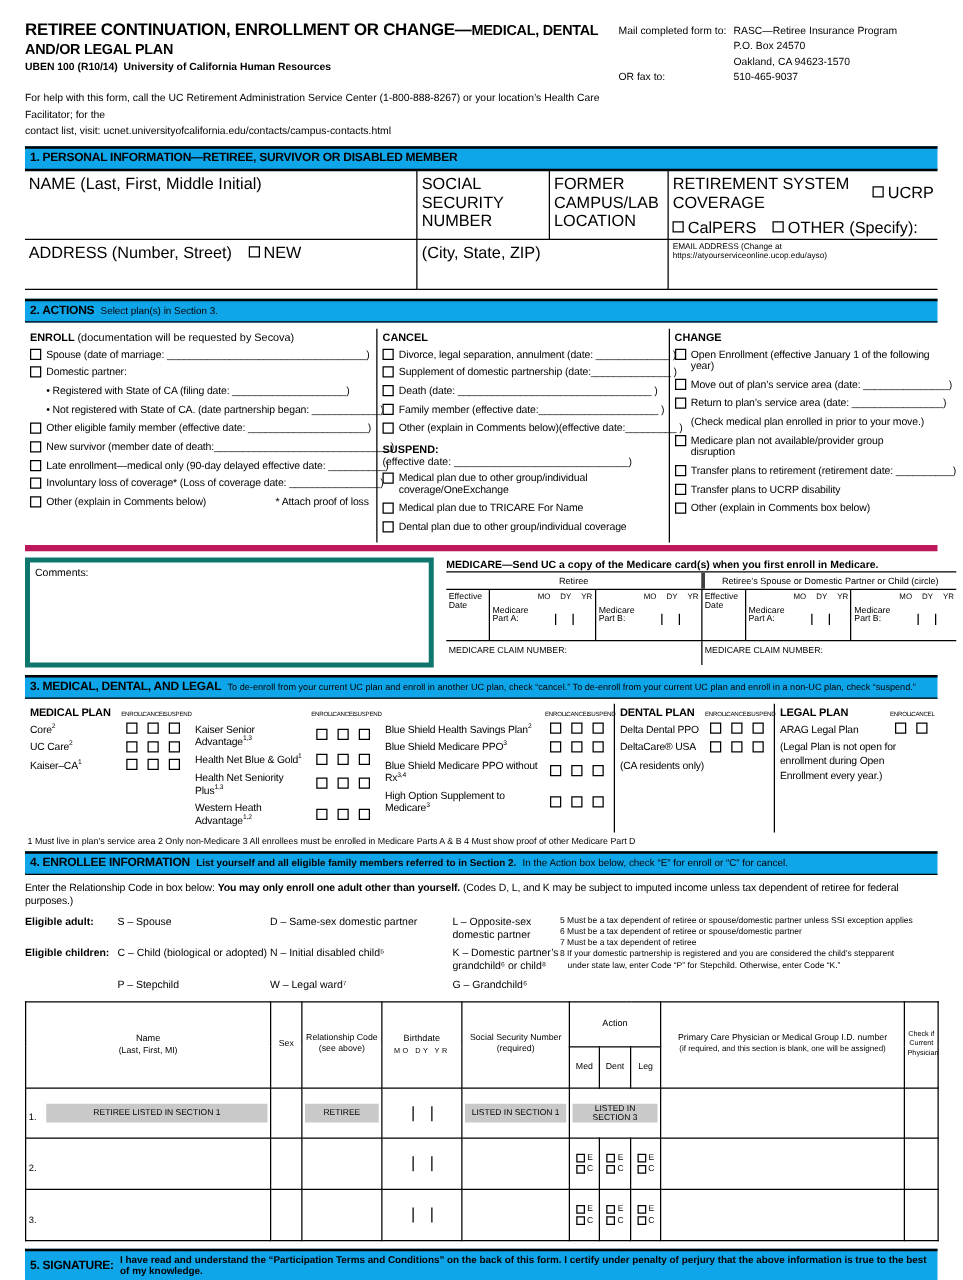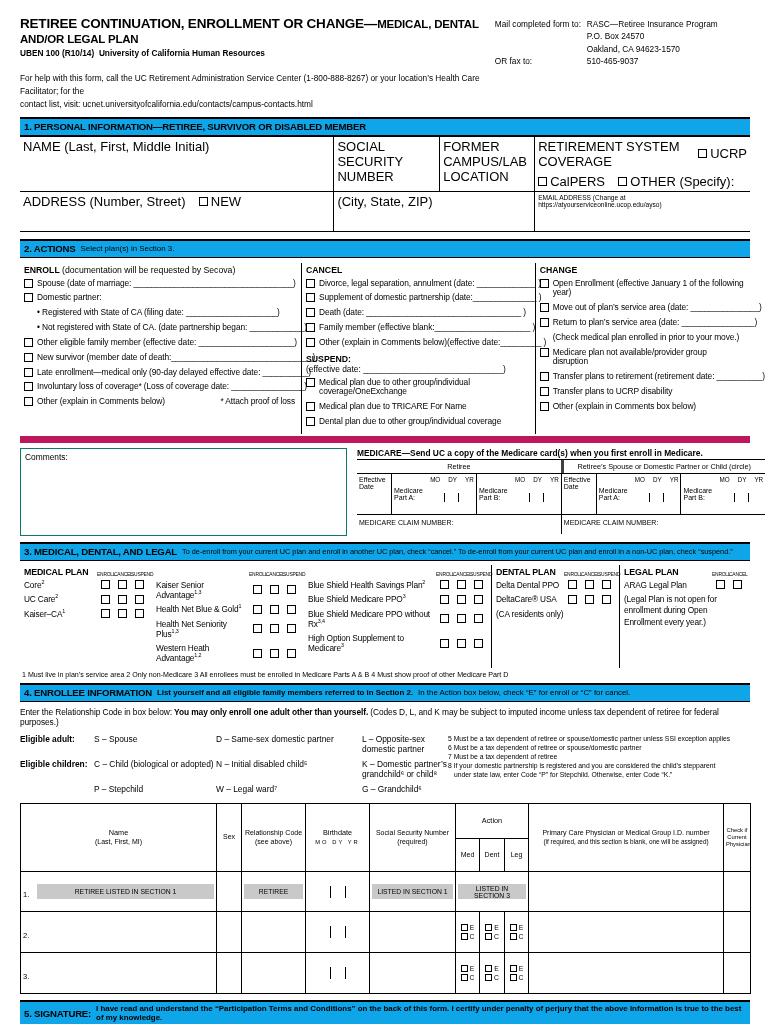--- a/index.html
+++ b/index.html
@@ -27,35 +27,35 @@
   .bar .bt{font-size:9.6px;font-weight:bold;letter-spacing:-0.2px}
   .bar .bs{font-size:7.9px}
   .bar .bsb{font-size:7.9px;font-weight:bold}
   
   .s1t{width:100%;border-collapse:collapse;table-layout:fixed}
   .s1t td{border:1px solid #000;vertical-align:top;font-size:13px;padding:2px 3px;height:34px}
   .s1t tr td:first-child{border-left:none}
   .s1t tr td:last-child{border-right:none}
   .inlbl{display:inline-flex;align-items:center;gap:3px}
   
-  .cols{display:flex;border-bottom:7px solid #be185d;padding:5px 0 2px 0}
+  .cols{display:flex;border-bottom:5px solid #be185d;padding:5px 0 2px 0}
   .col{padding:2px 6px 2px 4px}
   .col+.col{border-left:1px solid #000}
   .c-enroll{width:38.5%}
   .c-cancel{width:32%}
   .c-change{width:29.5%}
   .chead{font-size:8.7px;font-weight:bold;margin-bottom:4px}
   .chead .n{font-weight:normal}
   .it{display:flex;align-items:flex-start;gap:4px;margin-bottom:5.2px;font-size:8.4px;line-height:1.15;letter-spacing:-0.1px}
   .it .cb{margin-top:0}
   .it.nb{margin-left:13px}
   .it .sp{flex:1;display:flex;justify-content:space-between;gap:4px}
   
   .cm{display:flex;gap:10px;padding:5px 0 6px 0}
-  .cbox{width:327px;height:88px;border:1px solid #0f766e;font-size:8.4px;padding:3px 4px;flex:0 0 auto}
+  .cbox{width:327px;height:88px;border:4px solid #0f766e;font-size:8.4px;padding:3px 4px;flex:0 0 auto}
   .med{flex:1;font-size:7px}
   .med-t{font-size:8.4px;font-weight:bold;border-bottom:1.6px solid #000;padding-bottom:1px}
   .med-g{display:flex;border-bottom:1px solid #000}
   .med-g>div{width:50%;text-align:center;font-size:7.3px;padding:2px 0}
   .med-g>div+div{border-left:3px solid #404040}
   .med-r{display:flex;border-bottom:1px solid #000}
   .med-h{width:50%;display:flex}
   .med-h+.med-h{border-left:1px solid #000}
   .med-c{padding:2px 2px;height:40px}
   .med-c+.med-c{border-left:1px solid #000}
@@ -248,21 +248,21 @@
       <div class="it">
           <span class="cb"></span>
           <span class="u">Supplement of domestic partnership (date:______________ )</span>
         </div>
       <div class="it">
           <span class="cb"></span>
           <span class="u">Death (date: __________________________________ )</span>
         </div>
       <div class="it">
           <span class="cb"></span>
-          <span class="u">Family member (effective blank:_____________________ )</span>
+          <span class="u">Family member (effective date:_____________________ )</span>
         </div>
       <div class="it">
           <span class="cb"></span>
           <span class="u">Other (explain in Comments below)(effective date:_________ )</span>
         </div>
       <div class="chead" style="margin-top:6px;margin-bottom:4px"><span>SUSPEND:</span> <span class="n u" style="font-size:8.4px">(effective date: ______________________________)</span></div>
       <div class="it">
           <span class="cb"></span>
           <span>Medical plan due to other group/individual coverage/OneExchange</span>
         </div>

